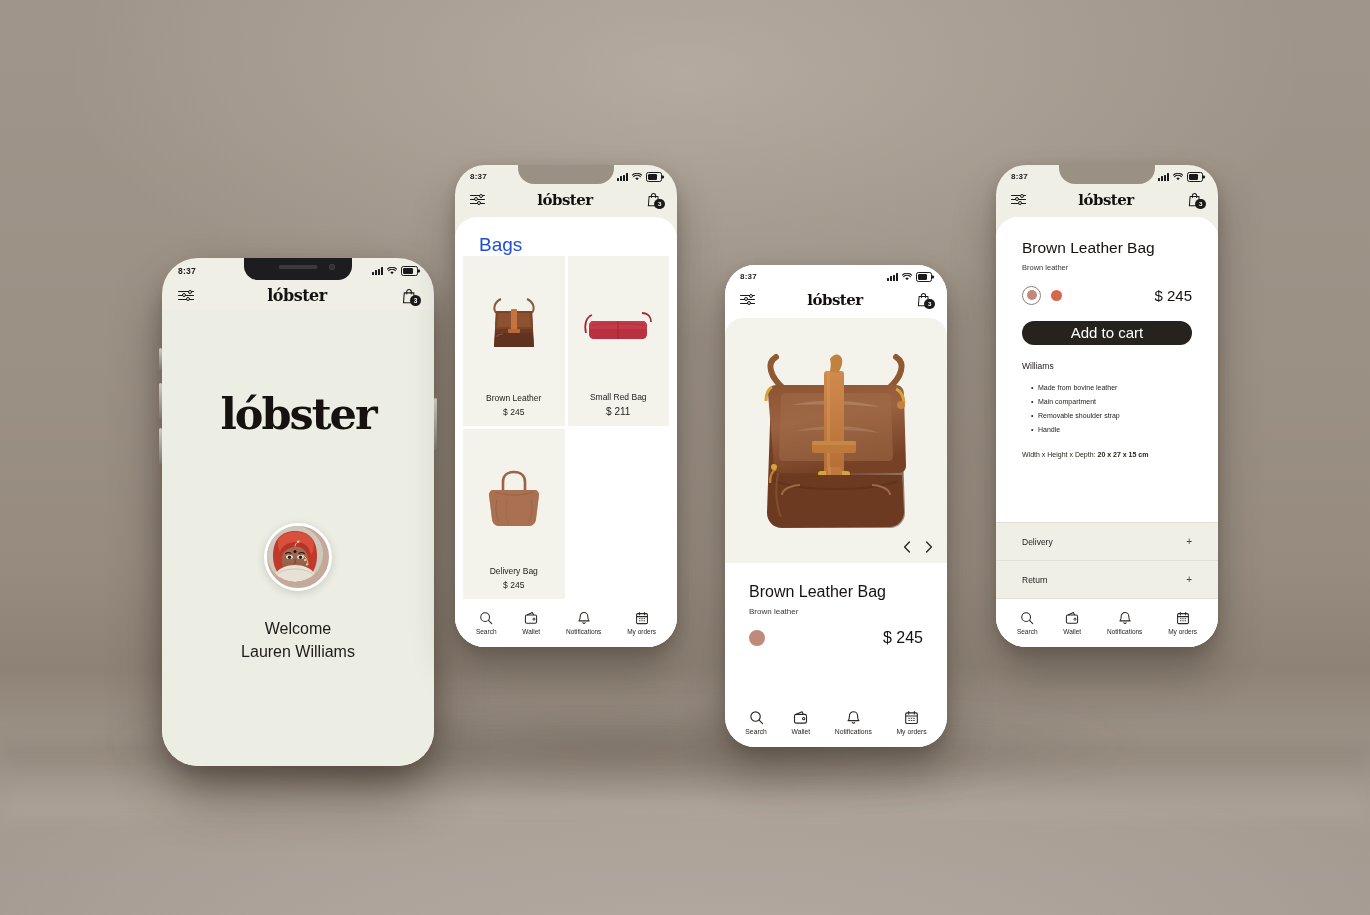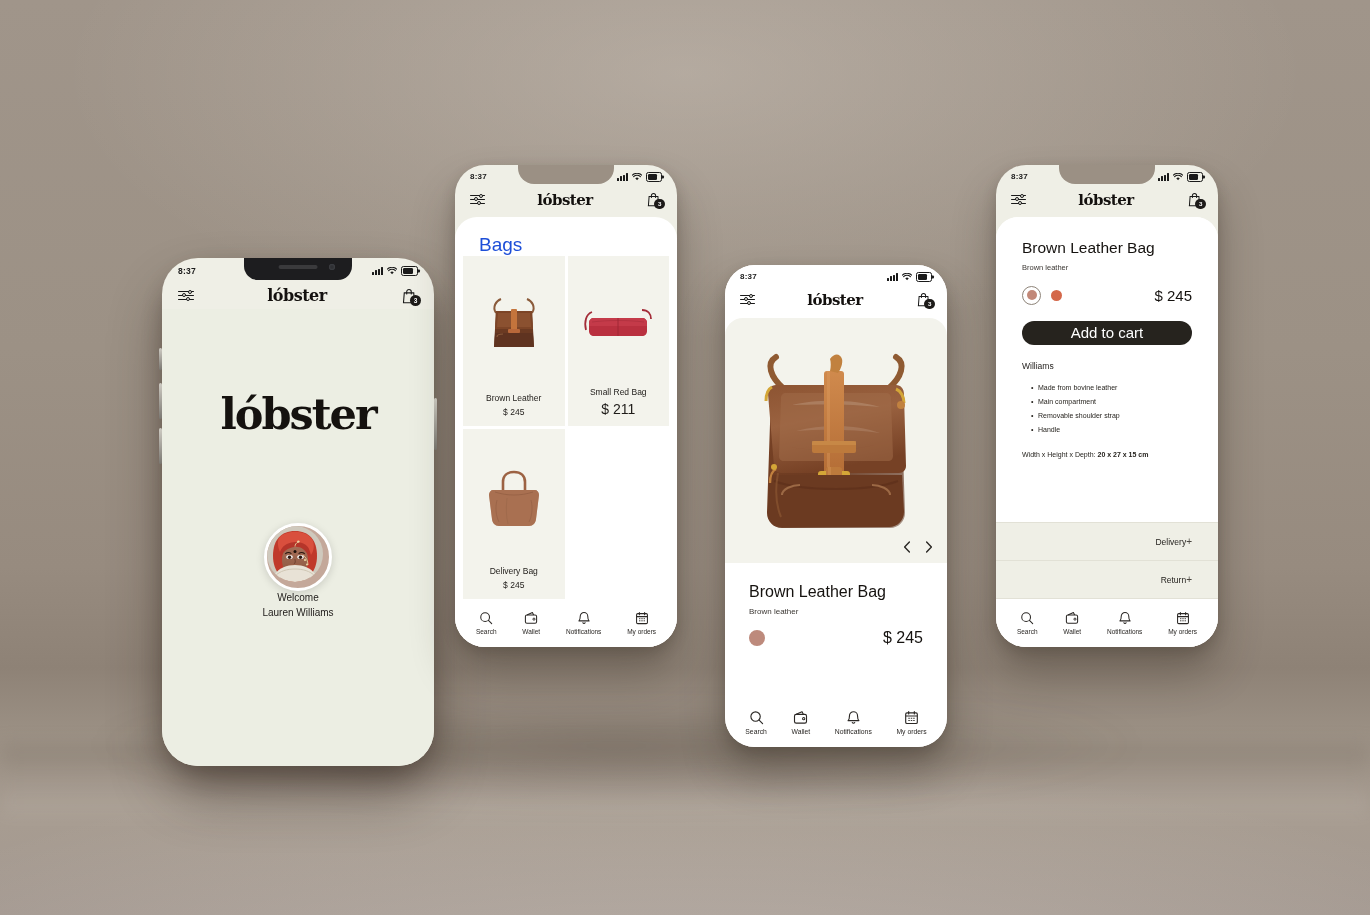--- a/index.html
+++ b/index.html
@@ -127,21 +127,21 @@
   .sw-sel{border-radius:50%;display:flex;align-items:center;justify-content:center;cursor:pointer;}
   .price{color:#15120f;font-weight:400;}
   .cta{background:#26231e;color:#fff;border-radius:999px;display:flex;align-items:center;justify-content:center;cursor:pointer;}
   .sec-title{color:#1f1c19;}
   .bullets{list-style:none;margin:0;padding:0;}
   .bullets li{color:#27241f;position:relative;}
   .bullets li::before{content:"•";position:absolute;left:-7px;}
   .dims{color:#27241f;}
   .dims b{font-weight:700;}
   .acc{background:#efefe6;}
-  .acc-row{display:flex;align-items:center;justify-content:flex-end;cursor:pointer;}
+  .acc-row{display:flex;align-items:center;justify-content:space-between;cursor:pointer;}
   .acc-row .lbl{color:#1f1c19;}
   .acc-row .plus{color:#4a4640;}
   .acc-div{height:1px;background:#e2e1d6;}
 </style>
 </head>
 <body>
 
 <div class="scene"></div>
 <div class="floor-shadow"></div>
 <div class="ground-line"></div>
@@ -231,21 +231,21 @@
             <path d="M36 29c3 2 5 6 5 10" stroke="#e8cf9a" stroke-width="1" fill="none" opacity=".85"></path>
             <circle cx="38" cy="34" r="1.1" fill="#e9d6a3"></circle>
             <circle cx="40" cy="38.5" r="1" fill="#e9d6a3"></circle>
             <path d="M28 20.5c0-2 1-3.4 3-4.4" stroke="#e8cf9a" stroke-width=".9" fill="none"></path>
             <circle cx="31.4" cy="15.6" r="1.2" fill="#ecd9a8"></circle>
             <path d="M8 48c4-6 12-9 20-9s16 3 20 9v10H8V48Z" fill="#e8e2d6"></path>
             <path d="M8 50c5-5 12-7 20-7s15 2 20 7" stroke="#cfc6b4" stroke-width="1" fill="none"></path>
           </g>
         </svg>
       </div>
-      <div class="welcome-txt" style="font-size:10px;">
+      <div class="welcome-txt" style="margin-top:26px;font-size:16px;">
         <div>Welcome</div>
         <div>Lauren Williams</div>
       </div>
     </div>
   </div>
 </div>
 
 <div class="phone flat" style="left:455px;top:165px;width:222px;height:482px;">
   <div class="screen">
     <div class="notch-cut" style="width:96px;height:19px;"></div>
@@ -322,21 +322,21 @@
             <svg width="76" height="46" viewBox="0 0 76 46">
               <path d="M12 14c-6 2-8 10-6 18" stroke="#a32b37" stroke-width="1.8" fill="none"></path>
               <path d="M62 12c6 0 9 4 9 9" stroke="#a32b37" stroke-width="1.8" fill="none"></path>
               <path d="M14 20h48c3 0 5 2 5 5v8c0 3-2 5-5 5H14c-3 0-5-2-5-5v-8c0-3 2-5 5-5Z" fill="#b9303f"></path>
               <path d="M14 20h48c3 0 5 2 5 5v3H9v-3c0-3 2-5 5-5Z" fill="#c43a49"></path>
               <path d="M38 20v18" stroke="#9d2633" stroke-width=".9"></path>
               <path d="M12 24c16-2 36-2 52 0" stroke="#a02a37" stroke-width=".8" fill="none" opacity=".6"></path>
             </svg>
           </div>
           <div class="card-name" style="font-size:8.5px;">Small Red Bag</div>
-          <div class="card-price" style="font-size:14px;margin-top:4px;">$ 211</div>
+          <div class="card-price" style="font-size:10px;margin-top:4px;">$ 211</div>
         </div>
 
         <div class="card" style="padding-bottom:9px;">
           <div class="card-img">
             <svg width="62" height="62" viewBox="0 0 62 62">
               <path d="M20 26V16c0-6 4-10 11-10s11 4 11 10v10" stroke="#9c6243" stroke-width="2.6" fill="none"></path>
               <path d="M10 24h42c2 0 4 2 4 5l-3 24c-.4 4-3 7-7 7H16c-4 0-6.6-3-7-7L6 29c0-3 2-5 4-5Z" fill="#a9705189"></path>
               <path d="M10 24h42c2 0 4 2 4 5l-3 24c-.4 4-3 7-7 7H16c-4 0-6.6-3-7-7L6 29c0-3 2-5 4-5Z" fill="#a97051"></path>
               <path d="M12 26c12 4 26 4 38 0" stroke="#8d5a3f" stroke-width="1" fill="none" opacity=".6"></path>
               <path d="M14 34c-2 8-1 16 2 22" stroke="#8d5a3f" stroke-width="1" fill="none" opacity=".5"></path>

